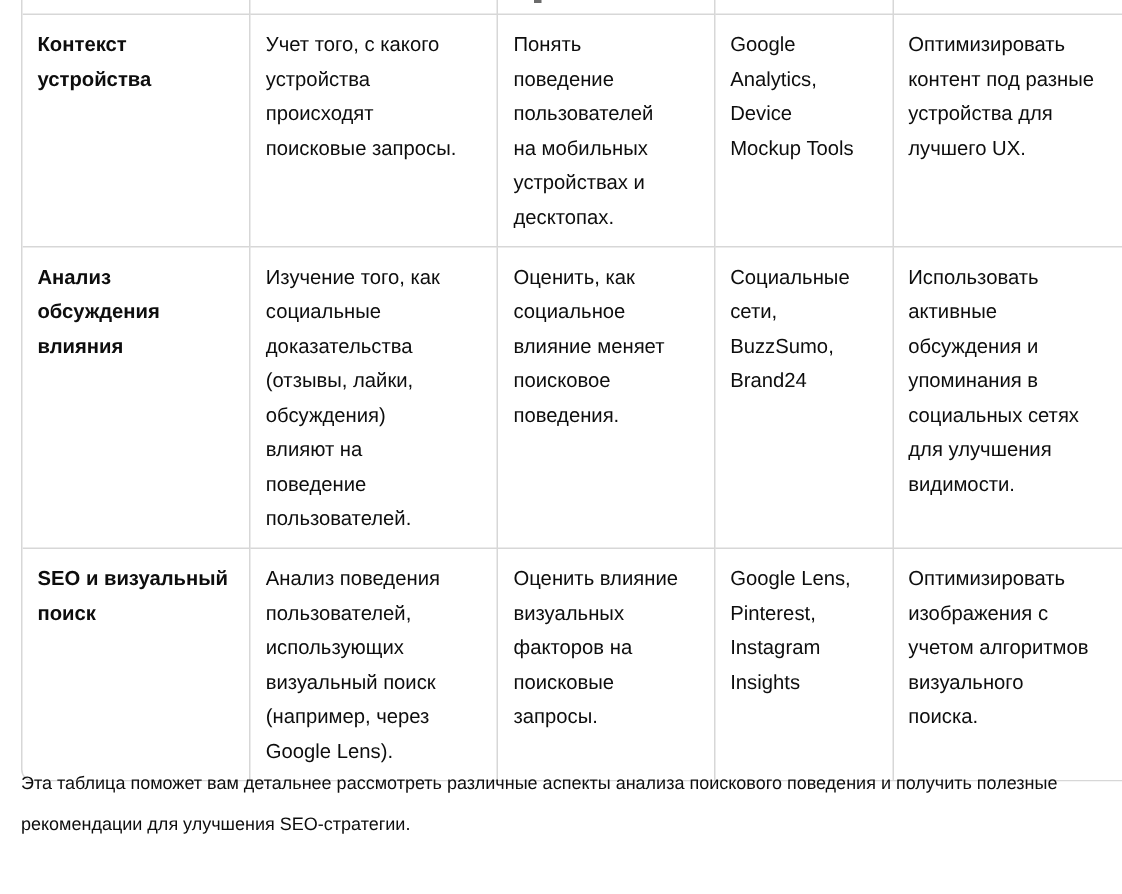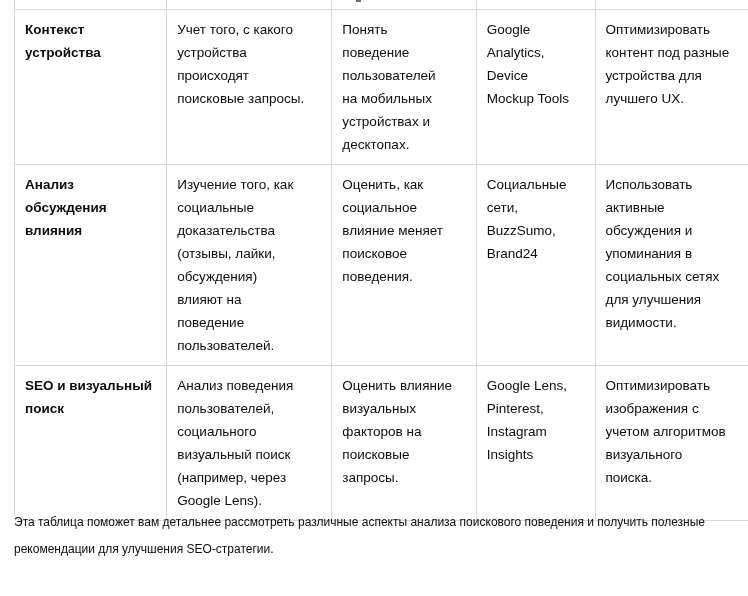--- a/index.html
+++ b/index.html
@@ -137,21 +137,21 @@
 упоминания в
 социальных сетях
 для улучшения
 видимости.</td>
       </tr>
       <tr>
         <td class="rowhead">SEO и визуальный
 поиск</td>
         <td>Анализ поведения
 пользователей,
-социального
+использующих
 визуальный поиск
 (например, через
 Google Lens).</td>
         <td>Оценить влияние
 визуальных
 факторов на
 поисковые
 запросы.</td>
         <td>Google Lens,
 Pinterest,

